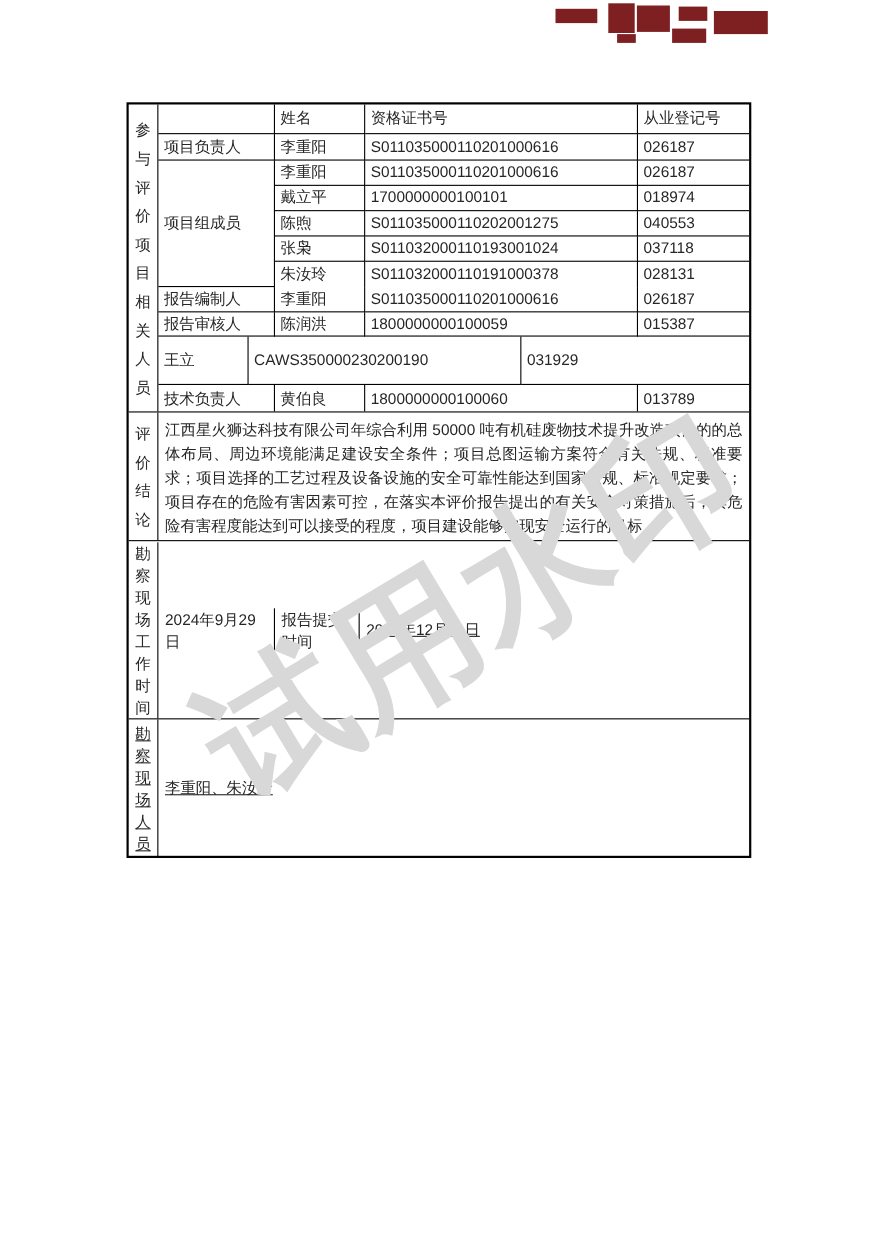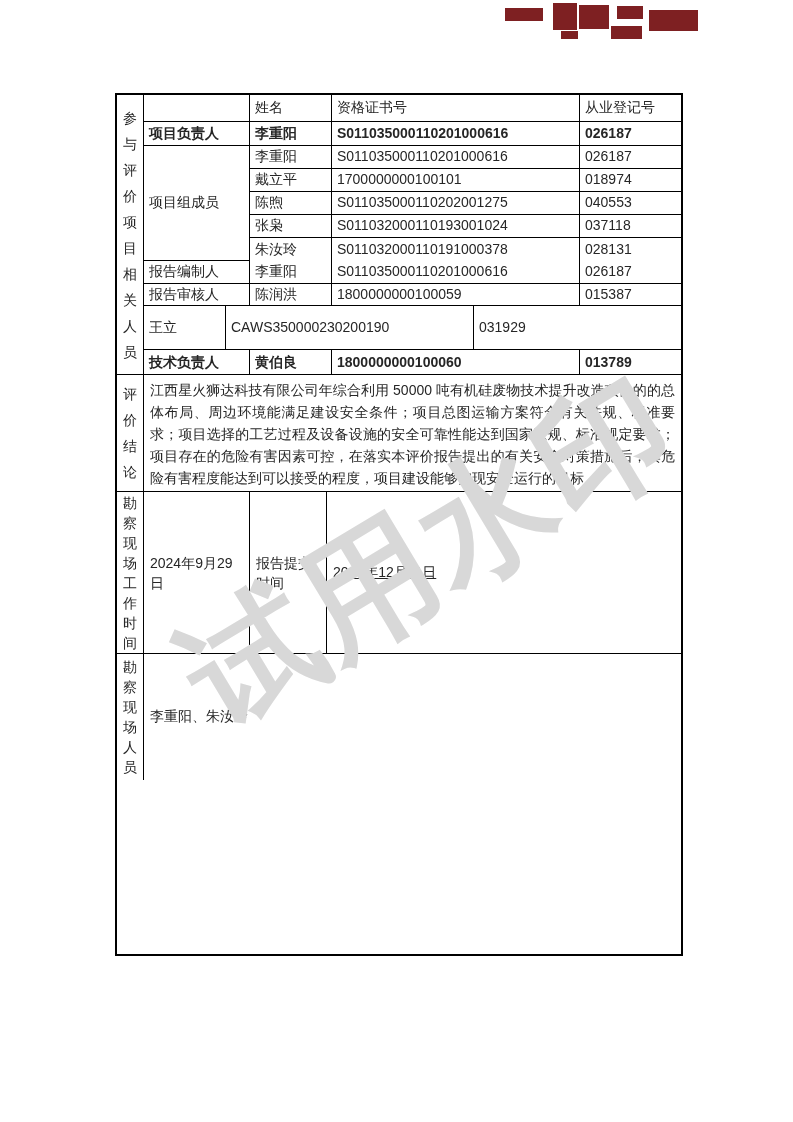--- a/index.html
+++ b/index.html
@@ -28,21 +28,21 @@
   .watermark {
     position: absolute; left: 430px; top: 552px;
     transform: translate(-50%, -50%) rotate(-31deg);
     font-size: 132px; font-weight: bold; white-space: nowrap;
     letter-spacing: 4px; z-index: 5; pointer-events: none;
   }
 
   
   .doc-table {
     position: absolute; left: 115px; top: 93px;
-    width: 568px; height: 863px;
+    width: 568px; height: 687px;
     border: 2px solid #000; background: transparent; z-index: 1;
     font-size: 14px;
   }
   .sec { display: flex; border-bottom: 1px solid #000; }
   .sec:last-child { border-bottom: none; }
   .side {
     width: 27px; flex: 0 0 27px; border-right: 1px solid #000;
     display: flex; align-items: center; justify-content: center;
   }
   .vlabel {
@@ -55,26 +55,26 @@
   .td {
     border-right: 1px solid #000; border-bottom: 1px solid #000;
     display: flex; align-items: center; padding: 0 5px;
     overflow: hidden; line-height: 17px;
   }
   .noBot { border-bottom: none; }
   .role { width: 106px; flex: 0 0 106px; }
   .name { width: 82px;  flex: 0 0 82px; }
   .cert { width: 248px; flex: 0 0 248px; }
   .reg  { flex: 1; border-right: none; }
-  .h27 { height: 27px; } .h24 { height: 24px; font-weight: bold; } .h23 { height: 23px; }
+  .h27 { height: 27px; } .h24 { height: 24px; } .h23 { height: 23px; }
   .h44 { height: 44px; } .h115 { height: 115px; }
   .sec1 { height: 280px; }
   .sec2 { height: 117px; }
-  .sec3 { height: 162px; }
-  .sec4 { height: 126px; }
+  .sec3 { height: 162px; align-items: center; }
+  .sec4 { height: 126px; text-decoration: underline; }
   .group { display: flex; }
   .grows { display: flex; flex-direction: column; flex: 1; }
   .conclusion-cell {
     flex: 1; padding: 4px 6px 0 6px; line-height: 22px;
     text-align: justify; overflow: hidden;
   }
   .s3cell1 { width: 106px; flex: 0 0 106px; border-right: 1px solid #000;
              display: flex; align-items: center; padding: 0 6px; line-height: 20px; }
   .s3cell2 { width: 77px; flex: 0 0 77px; border-right: 1px solid #000;
              display: flex; align-items: center; padding: 0 6px; line-height: 20px; }

